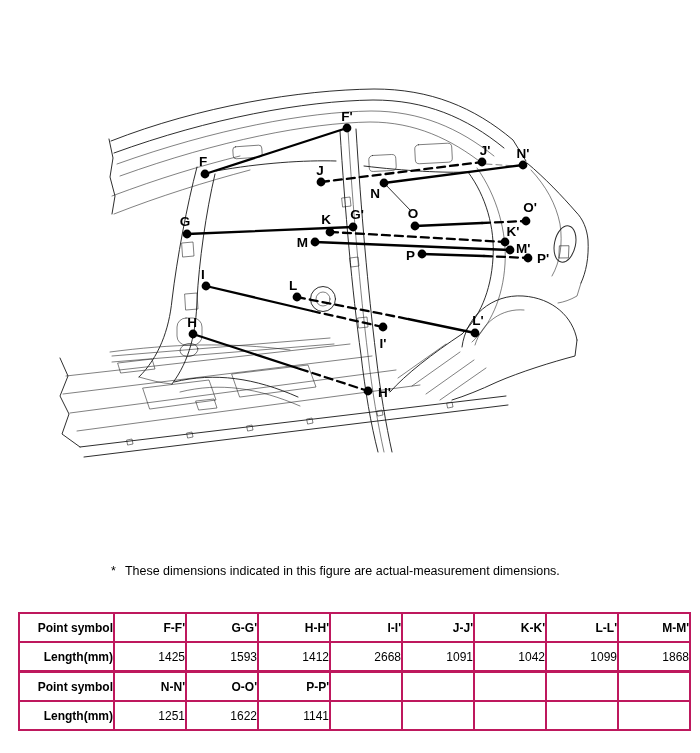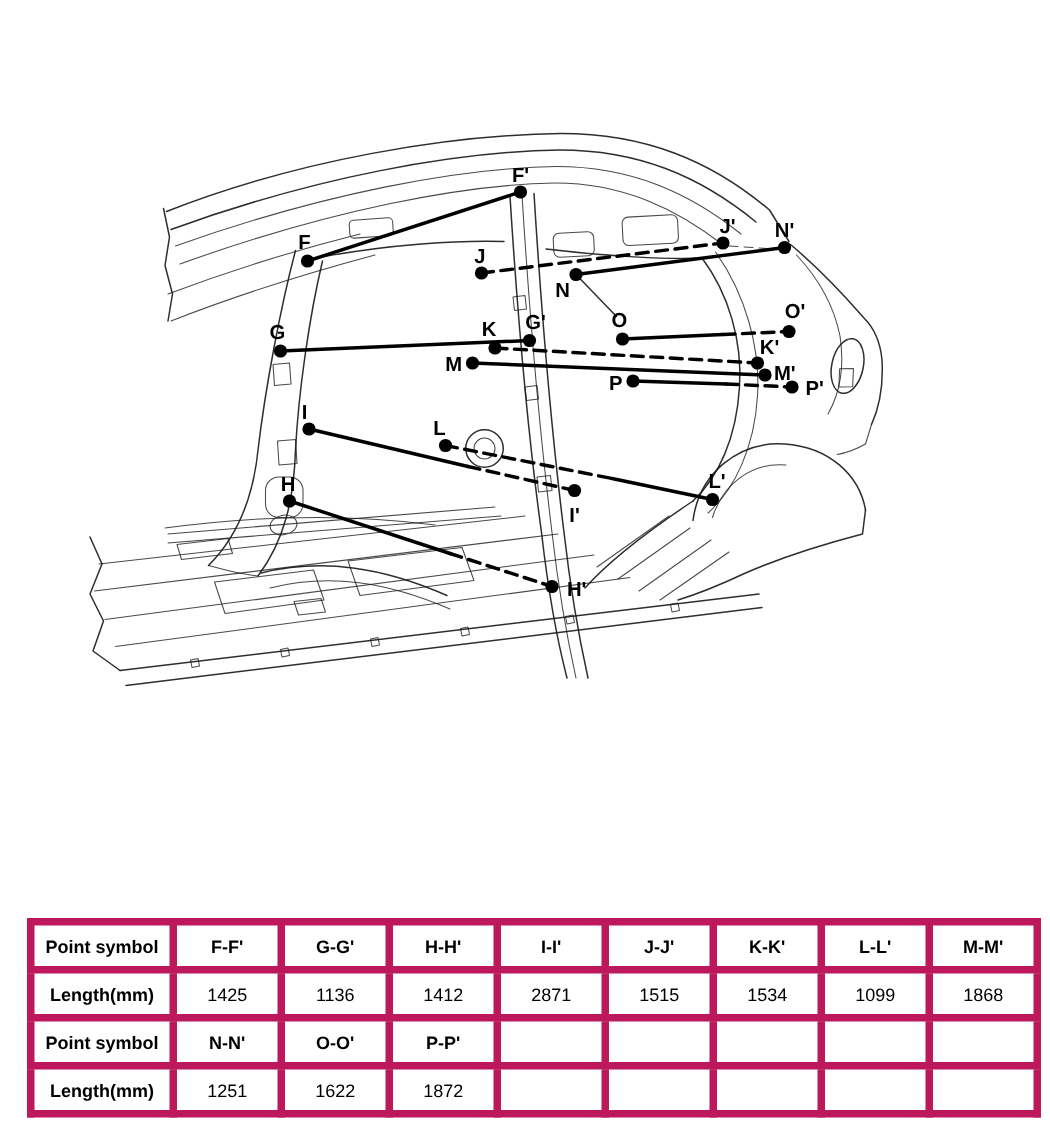--- a/index.html
+++ b/index.html
@@ -8,21 +8,21 @@
   svg text.lbl{font-family:"Liberation Sans", sans-serif;font-weight:bold;font-size:13.5px;fill:#000;}
   .art{stroke:#1c1c1c;stroke-width:1;fill:none;stroke-linecap:round;stroke-linejoin:round;opacity:.92;}
   .art.thin{stroke-width:.7;opacity:.8;}
   .ml{stroke:#000;stroke-width:2.3;fill:none;stroke-linecap:round;}
   .ml.dash{stroke-dasharray:8 5;}
   .dot{fill:#000;stroke:none;}
   #note{position:absolute;left:111px;top:564px;font-size:12.5px;white-space:nowrap;}
   #note .body{margin-left:9px;}
   #dim-table{position:absolute;left:18px;top:612px;width:671px;border-collapse:collapse;
              table-layout:fixed;font-size:12px;}
-  #dim-table td{border:5px solid #be185d;height:27px;text-align:center;vertical-align:middle;
+  #dim-table td{border:2px solid #be185d;height:27px;text-align:right;vertical-align:middle;
                 padding:0;overflow:hidden;}
   #dim-table{border:2px solid #3a3a3a;}
   #dim-table tr.thick td{border-top-width:3px;}
   #dim-table td.hd, #dim-table td.sym{font-weight:bold;}
 </style>
 </head>
 <body>
 
 <div id="page">
 
@@ -173,20 +173,23 @@
       <text class="lbl" x="375" y="198" text-anchor="middle">N</text>
       <text class="lbl" x="523" y="158" text-anchor="middle">N'</text>
       <text class="lbl" x="413" y="218" text-anchor="middle">O</text>
       <text class="lbl" x="530" y="212" text-anchor="middle">O'</text>
       <text class="lbl" x="415" y="260" text-anchor="end">P</text>
       <text class="lbl" x="537" y="263" text-anchor="start">P'</text>
     </g>
   </svg>
 
   
+  <div id="note">
+    <span>*</span><span class="body">These dimensions indicated in this figure are actual-measurement dimensions.</span>
+  </div>
 
   
   <table id="dim-table">
     <colgroup>
       <col style="width:95px">
         <col style="width:72px">
         <col style="width:72px">
         <col style="width:72px">
       <col style="width:72px">
         <col style="width:72px">
@@ -202,44 +205,44 @@
         <td class="sym">H-H'</td>
         <td class="sym">I-I'</td>
         <td class="sym">J-J'</td>
         <td class="sym">K-K'</td>
         <td class="sym">L-L'</td>
         <td class="sym">M-M'</td>
       </tr>
       <tr>
         <td class="hd">Length(mm)</td>
         <td>1425</td>
-        <td>1136</td>
+        <td>1593</td>
         <td>1412</td>
-        <td>2871</td>
-        <td>1515</td>
-        <td>1534</td>
+        <td>2668</td>
+        <td>1091</td>
+        <td>1042</td>
         <td>1099</td>
         <td>1868</td>
       </tr>
       <tr class="thick">
         <td class="hd">Point symbol</td>
         <td class="sym">N-N'</td>
         <td class="sym">O-O'</td>
         <td class="sym">P-P'</td>
         <td class="sym"></td>
         <td class="sym"></td>
         <td class="sym"></td>
         <td class="sym"></td>
         <td class="sym"></td>
       </tr>
       <tr>
         <td class="hd">Length(mm)</td>
         <td>1251</td>
         <td>1622</td>
-        <td>1872</td>
+        <td>1141</td>
         <td></td>
         <td></td>
         <td></td>
         <td></td>
         <td></td>
       </tr>
     </tbody>
   </table>
 </div>
 

